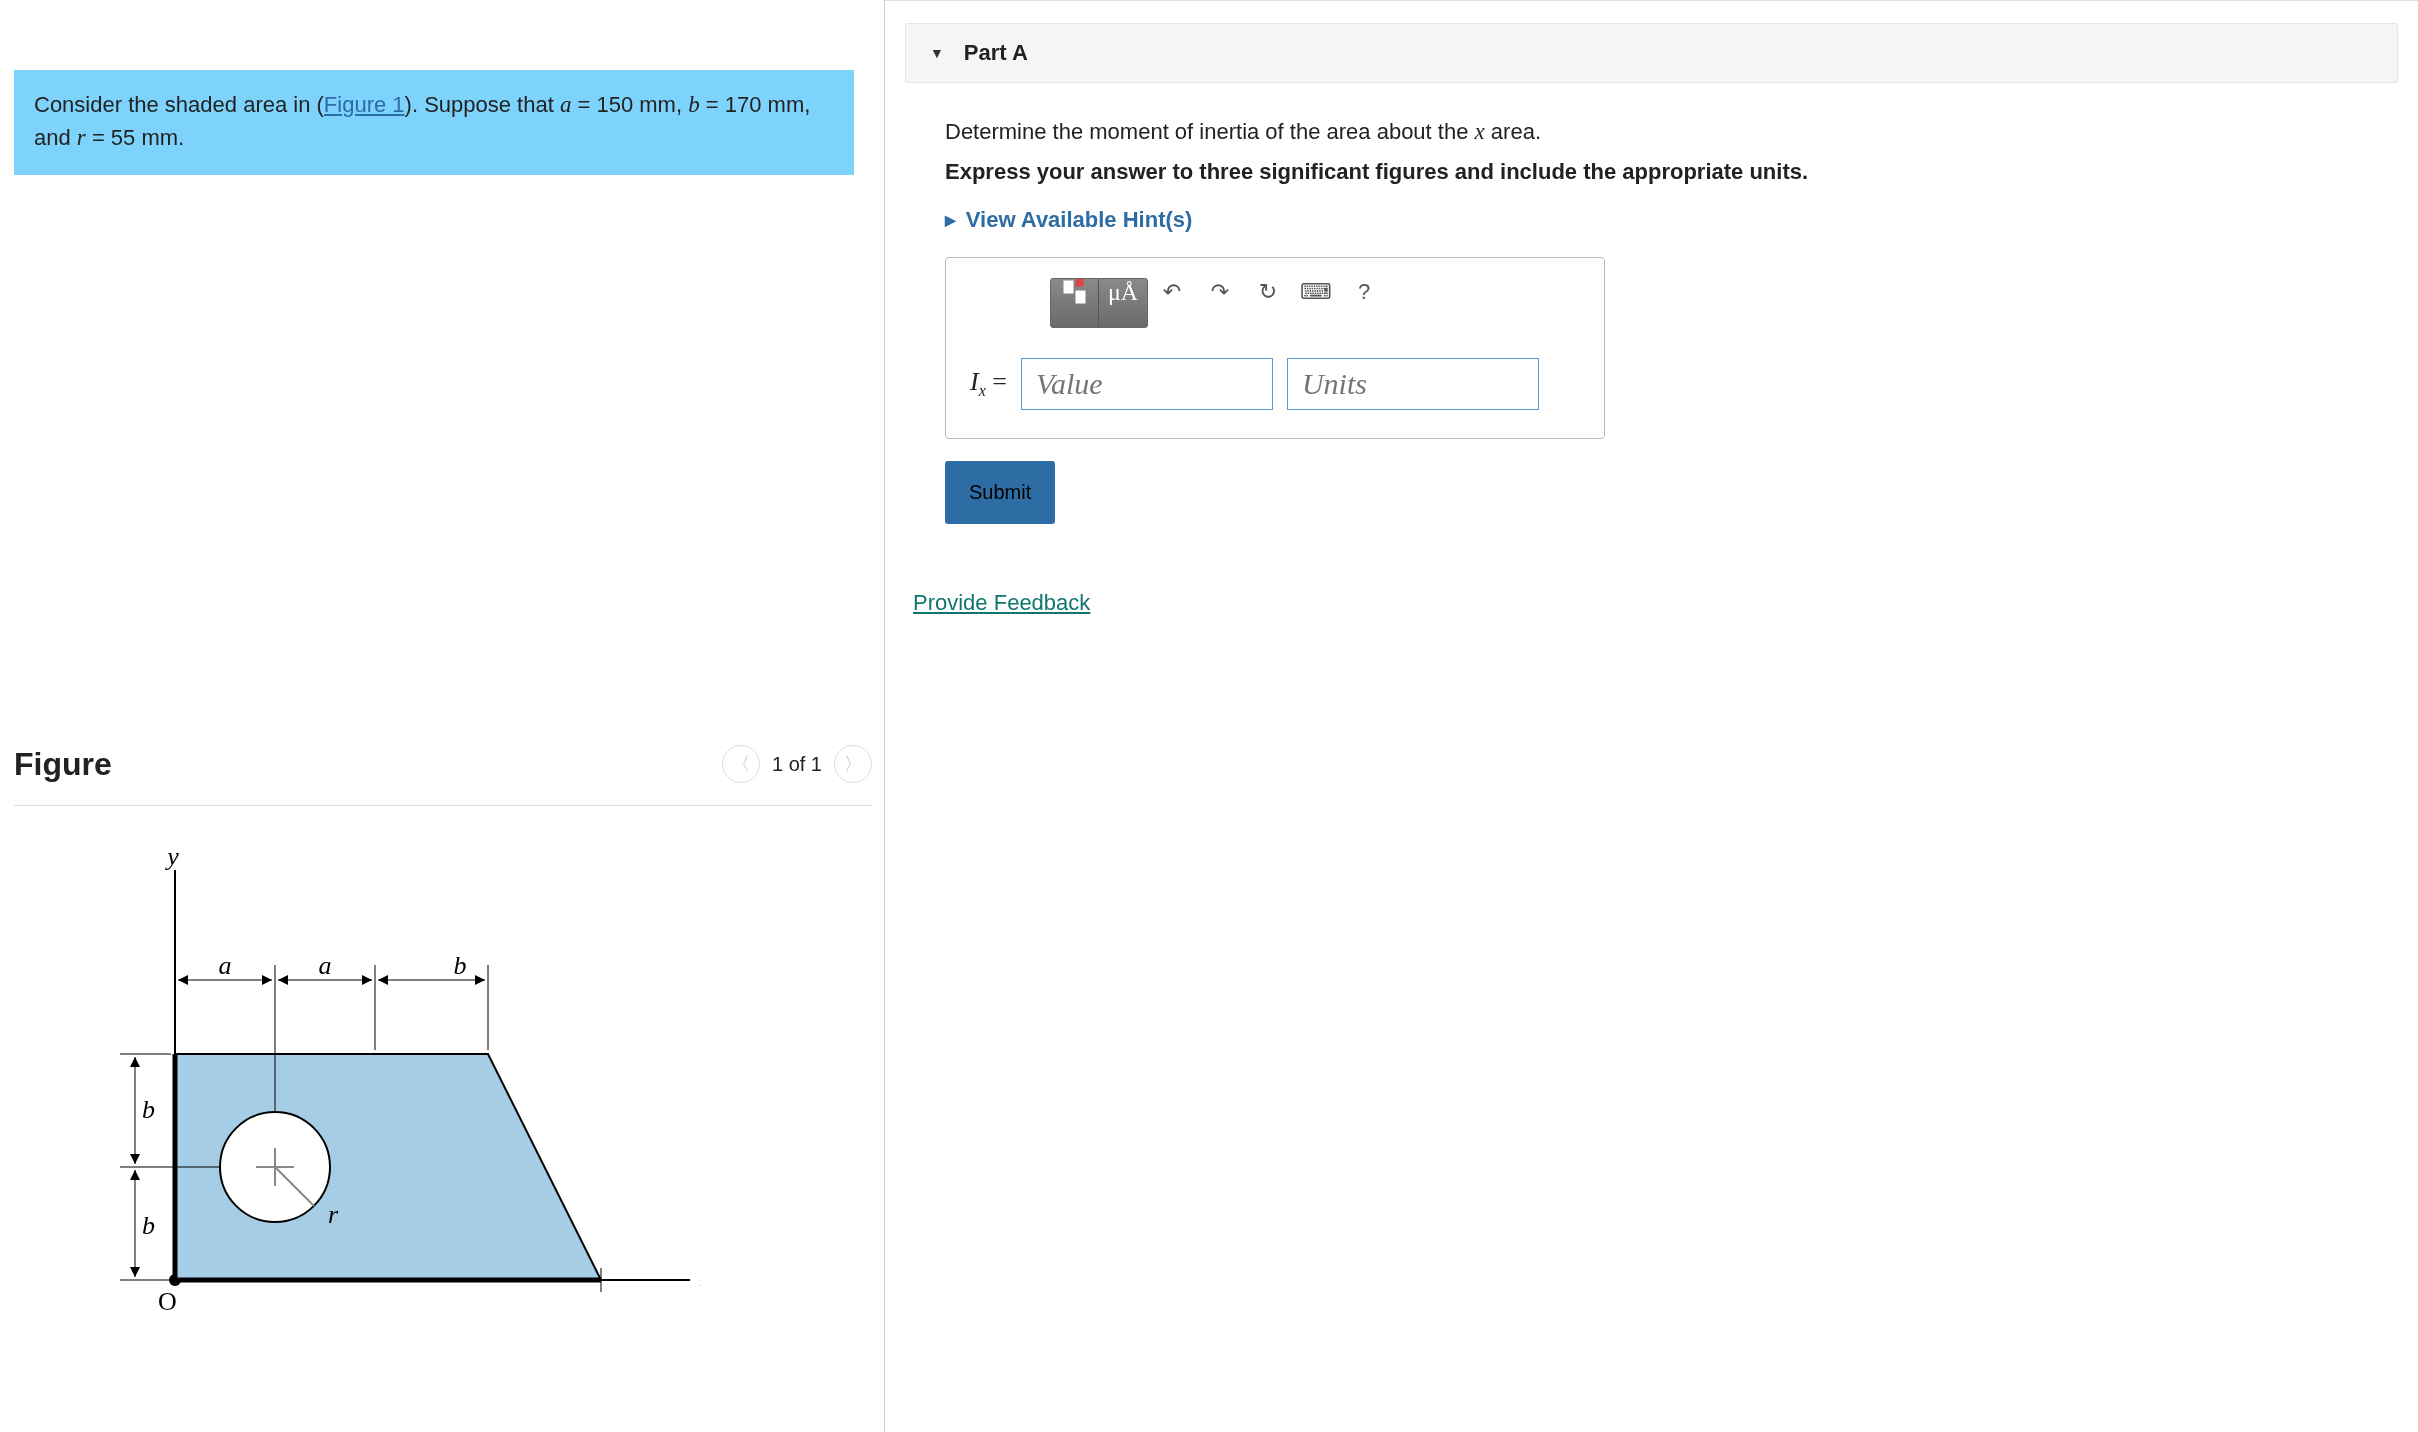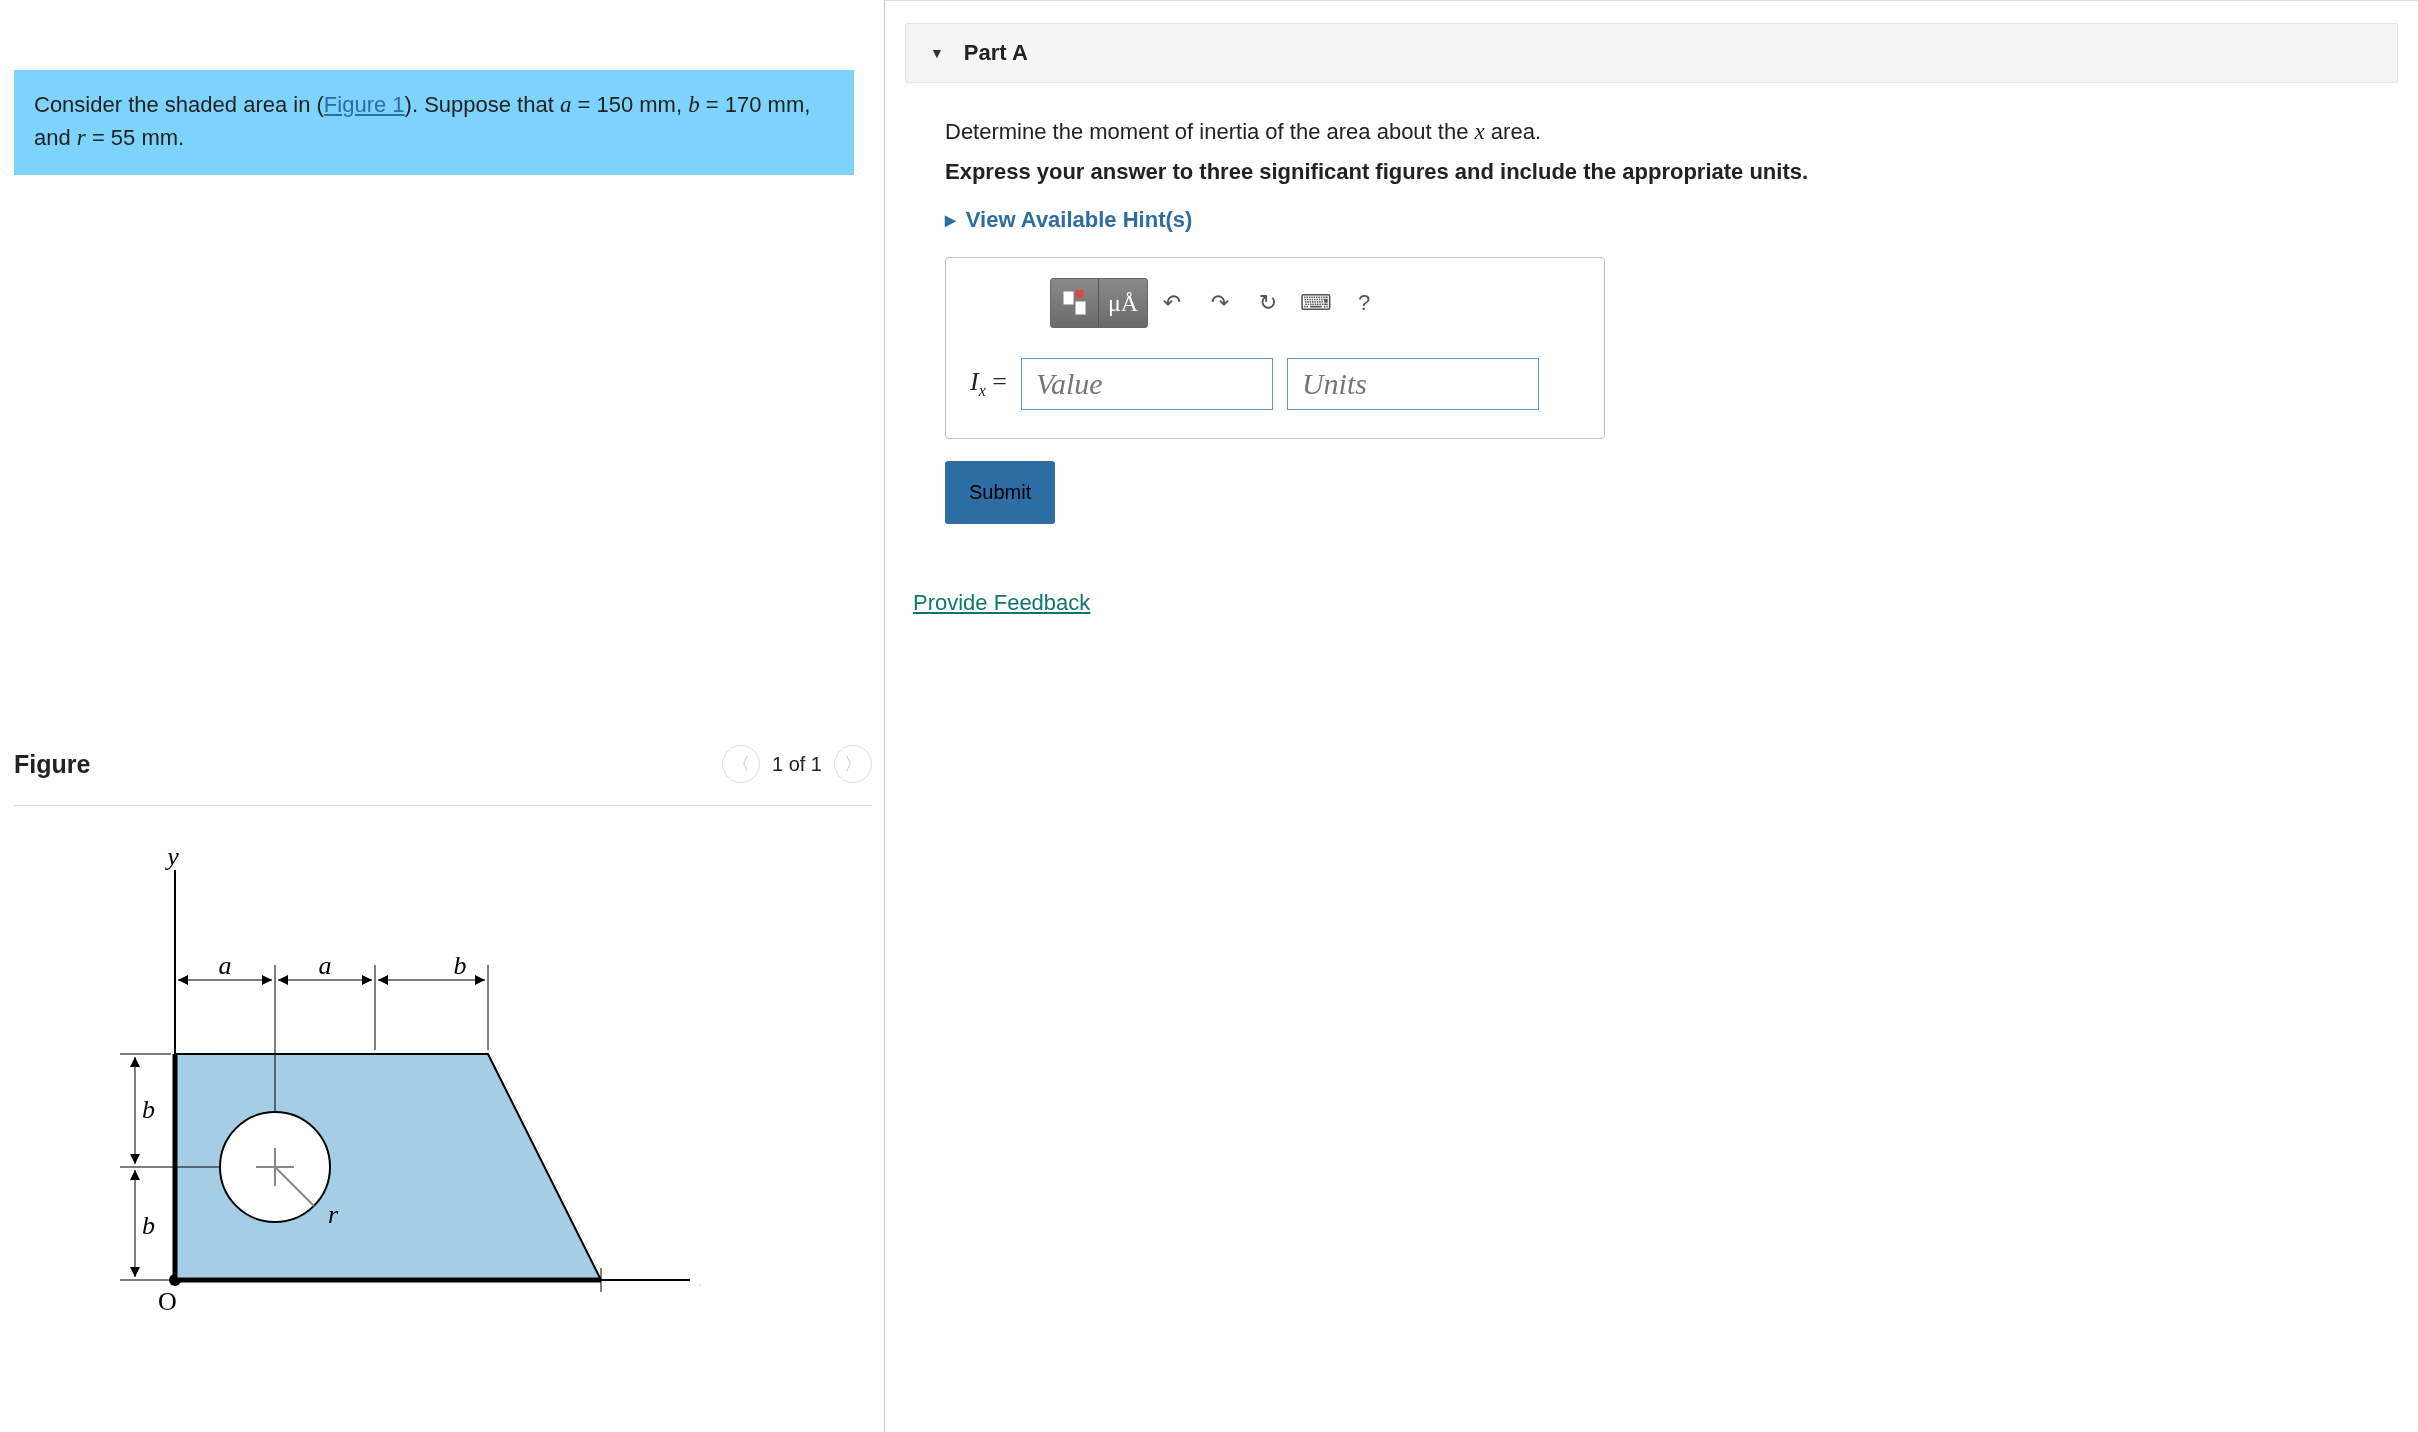--- a/index.html
+++ b/index.html
@@ -48,21 +48,21 @@
     position: absolute;
     top: 745px;
     left: 14px;
     width: 858px;
     border-bottom: 1px solid #ddd;
     padding-bottom: 22px;
     display: flex;
     align-items: center;
   }
   .figure-title {
-    font-size: 25px;
+    font-size: 32px;
     font-weight: 700;
   }
   .figure-nav {
     margin-left: auto;
     display: flex;
     align-items: center;
     gap: 12px;
     font-size: 20px;
   }
   .nav-btn {
@@ -124,21 +124,21 @@
   }
   .toolbar {
     display: flex;
     align-items: center;
     gap: 0;
     margin-left: 80px;
     margin-bottom: 30px;
   }
   .tool-btn {
     width: 48px; height: 48px;
-    display: flex; align-items: center; justify-content: center;
+    display: flex; justify-content: center;
     font-size: 22px;
     color: #555;
   }
   .tool-group {
     display: flex;
     border: 1px solid #666;
     background: linear-gradient(#8a8a8a,#6a6a6a);
     border-radius: 3px;
   }
   .tool-group .tool-btn { color: #fff; border-right: 1px solid #555; }

